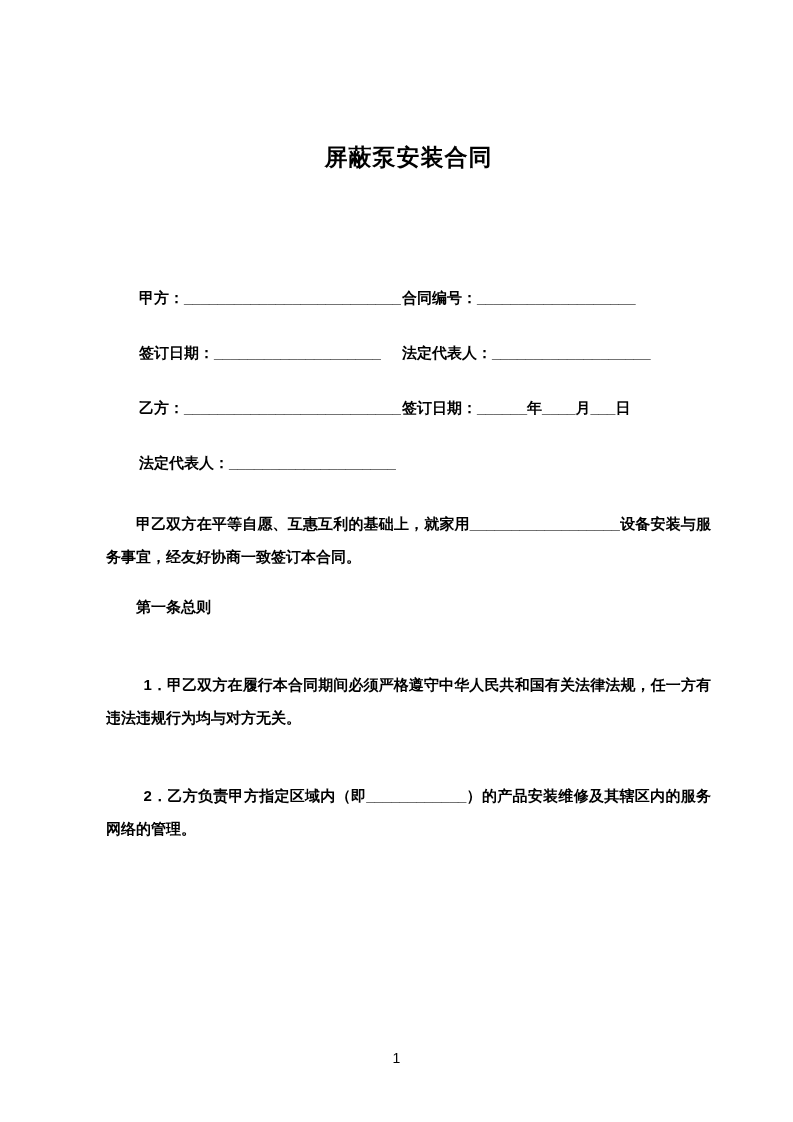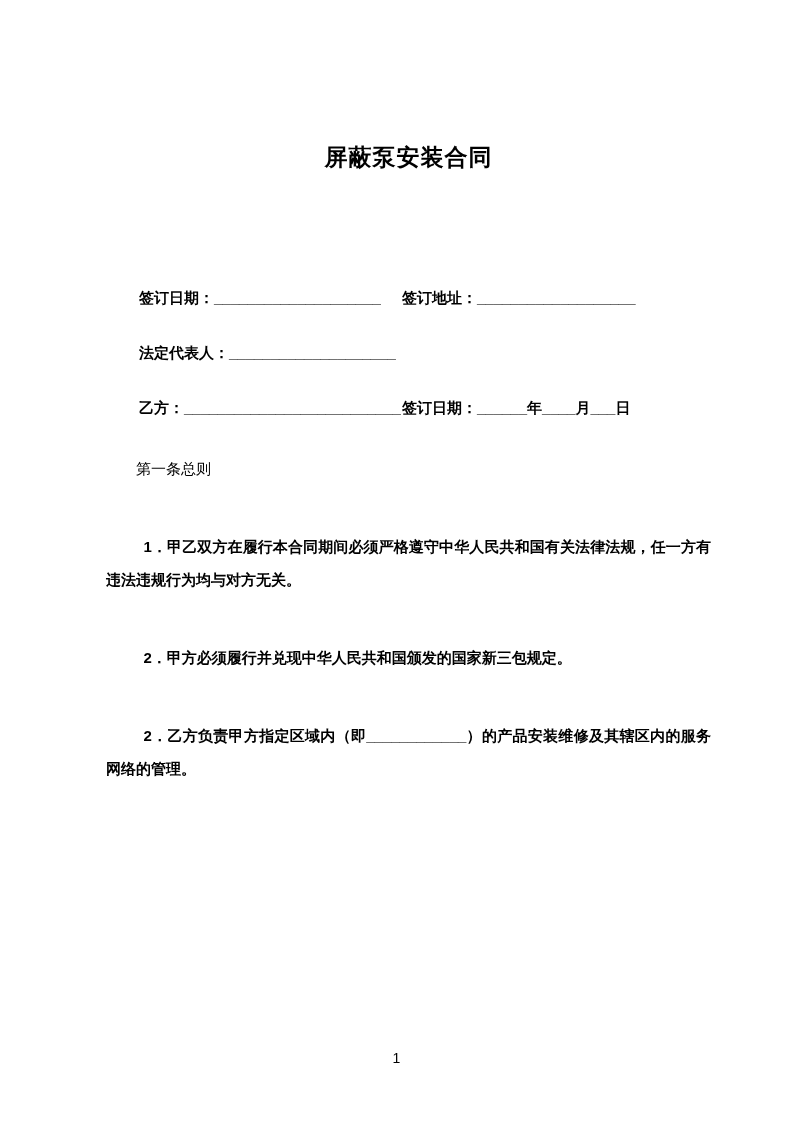--- a/index.html
+++ b/index.html
@@ -52,56 +52,60 @@
   }
   .clause {
     text-indent: 2.5em;
     margin-top: 45px;
   }
   .section {
     font-size: 15px;
     line-height: 33px;
     margin: 0 0 17px 0;
     text-indent: 2em;
-    font-weight: normal;
+    font-weight: bold;
   }
   .page-number {
     position: absolute;
     top: 1050px;
     left: 0;
     right: 0;
     text-align: center;
     font-weight: normal;
     font-size: 14px;
   }
 </style>
 </head>
 <body>
 
 <div class="page">
 
   <h1 class="title">屏蔽泵安装合同</h1>
 
   <div>
     <div class="form-row">
+      <span class="fr-left">甲方：__________________________</span>
+      <span class="fr-right">合同编号：___________________</span>
+    </div>
+    <div class="form-row">
       <span class="fr-left">签订日期：____________________</span>
-      <span class="fr-right">签订地址：___________________</span>
+      <span class="fr-right">法定代表人：___________________</span>
+    </div>
+    <div class="form-row">
+      <span class="fr-left">乙方：__________________________</span>
+      <span class="fr-right">签订日期：______年____月___日</span>
     </div>
     <div class="form-row">
       <span class="fr-left">法定代表人：____________________</span>
       <span class="fr-right"></span>
     </div>
-    <div class="form-row">
-      <span class="fr-left">乙方：__________________________</span>
-      <span class="fr-right">签订日期：______年____月___日</span>
-    </div>
   </div>
 
+  <p class="body">甲乙双方在平等自愿、互惠互利的基础上，就家用__________________设备安装与服务事宜，经友好协商一致签订本合同。</p>
 
   <h2 class="section">第一条总则</h2>
 
   <p class="body clause">1．甲乙双方在履行本合同期间必须严格遵守中华人民共和国有关法律法规，任一方有违法违规行为均与对方无关。</p>
-  <p class="body clause">2．甲方必须履行并兑现中华人民共和国颁发的国家新三包规定。</p>
   <p class="body clause">2．乙方负责甲方指定区域内（即____________）的产品安装维修及其辖区内的服务网络的管理。</p>
 
   <div class="page-number">1</div>
 
 </div>
 
 </body></html>

